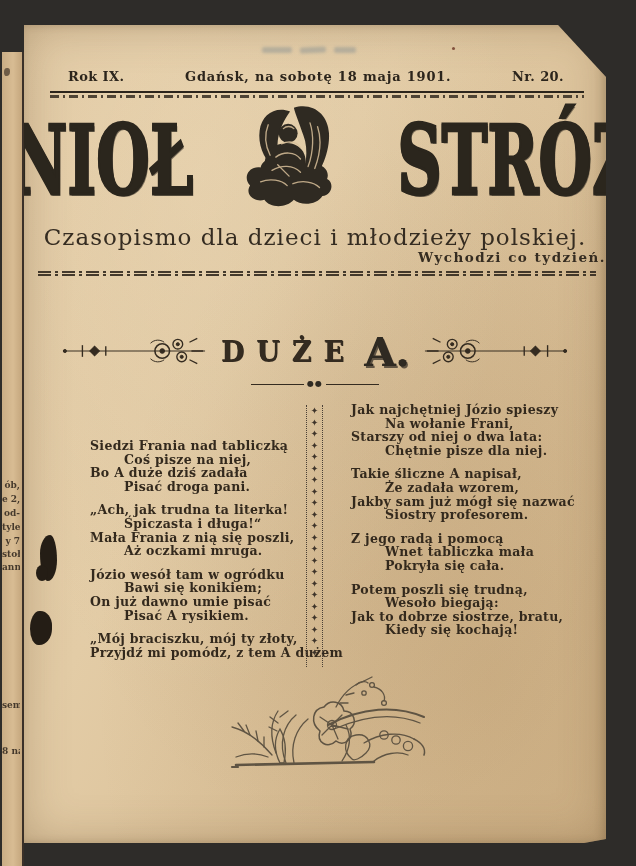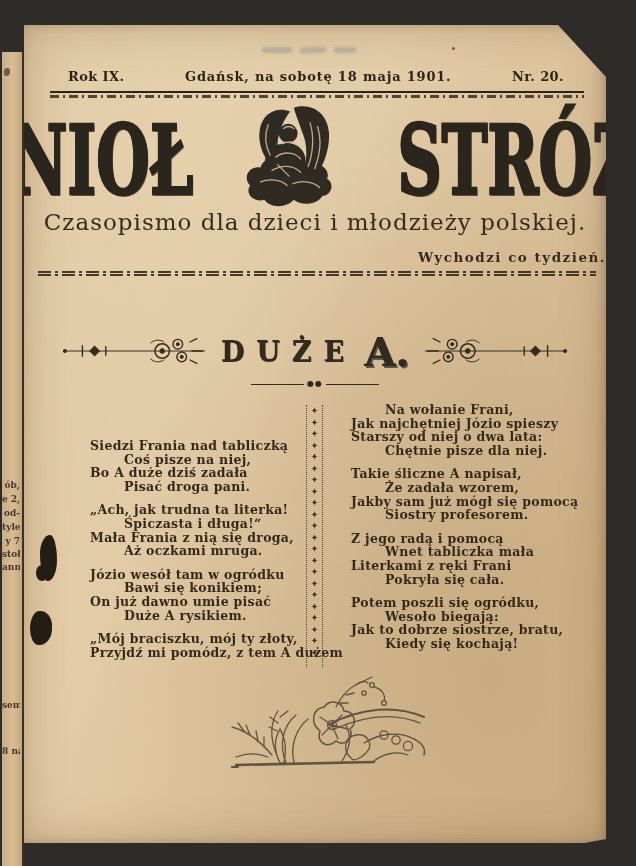--- a/index.html
+++ b/index.html
@@ -36,21 +36,21 @@
        opacity:.85;}
   
   .masthead{position:absolute;top:72px;left:0;width:100%;height:128px;
        display:flex;align-items:center;justify-content:center;gap:2px;}
   .mtitle{font-size:96px;font-weight:bold;color:#2f2a22;line-height:1;
        transform:scaleX(.64);transform-origin:center;
        -webkit-text-stroke:3px #2f2a22;
        text-shadow:2px 2px 0 rgba(47,42,34,.55),-1px 0 0 #2f2a22,1px 0 0 #2f2a22;
        filter:blur(.2px) contrast(1.05);white-space:nowrap;margin:0 -26px;}
   .angel{width:114px;height:118px;flex:0 0 auto;margin-top:-4px;z-index:2;}
-  .subtitle{position:absolute;top:184px;left:0;width:100%;text-align:center;
+  .subtitle{position:absolute;top:199px;left:0;width:100%;text-align:center;
        font-size:23px;color:#352c21;letter-spacing:1px;}
   .freq{position:absolute;top:224px;left:0;width:100%;text-align:right;
        font-size:13.5px;font-weight:bold;color:#352c21;letter-spacing:1.5px;}
   .rule-dashdot{position:absolute;top:246px;left:14px;right:10px;height:5px;
        background:
         repeating-linear-gradient(90deg,#332a1f 0 13px,transparent 13px 17px,#332a1f 17px 20px,transparent 20px 24px);
        -webkit-mask-image:linear-gradient(180deg,#000 0 2px,transparent 2px 3px,#000 3px 5px);
                mask-image:linear-gradient(180deg,#000 0 2px,transparent 2px 3px,#000 3px 5px);
        opacity:.9;}
   
@@ -211,28 +211,28 @@
       <div class="col left">
           <p class="stanza">
             <span class="pline">Siedzi Frania nad tabliczką</span>
             <span class="pline indent">Coś pisze na niej,</span>
             <span class="pline">Bo A duże dziś zadała</span>
             <span class="pline indent">Pisać droga pani.</span>
           </p>
           <p class="stanza">
             <span class="pline">„Ach, jak trudna ta literka!</span>
             <span class="pline indent">Śpiczasta i długa!“</span>
-            <span class="pline">Mała Frania z nią się droga,</span>
+            <span class="pline">Mała Frania z nią się poszli,</span>
             <span class="pline indent">Aż oczkami mruga.</span>
           </p>
           <p class="stanza">
             <span class="pline">Józio wesół tam w ogródku</span>
             <span class="pline indent">Bawi się konikiem;</span>
             <span class="pline">On już dawno umie pisać</span>
-            <span class="pline indent">Duże A rysikiem.</span>
+            <span class="pline indent">Pisać A rysikiem.</span>
           </p>
           <p class="stanza">
             <span class="pline">„Mój braciszku, mój ty złoty,</span>
             <span class="pline">Przyjdź mi pomódz, z tem A dużem</span>
           </p>
         </div>
       <div class="vdiv" id="vdiv" style="white-space: pre-line;">✦
 ✦
 ✦
 ✦
@@ -250,39 +250,38 @@
 ✦
 ✦
 ✦
 ✦
 ✦
 ✦
 ✦
 </div>
       <div class="col right">
           <p class="stanza">
+            <span class="pline">Jak najchętniej Józio spieszy</span>
             <span class="pline indent">Na wołanie Frani,</span>
-            <span class="pline">Jak najchętniej Józio spieszy</span>
             <span class="pline">Starszy od niej o dwa lata:</span>
             <span class="pline indent">Chętnie pisze dla niej.</span>
           </p>
           <p class="stanza">
             <span class="pline">Takie śliczne A napisał,</span>
             <span class="pline indent">Że zadała wzorem,</span>
-            <span class="pline">Jakby sam już mógł się pomocą</span>
+            <span class="pline">Jakby sam już mógł się nazwać</span>
             <span class="pline indent">Siostry profesorem.</span>
           </p>
           <p class="stanza">
             <span class="pline">Z jego radą i pomocą</span>
             <span class="pline indent">Wnet tabliczka mała</span>
-            <span class="pline">Literkami z ręki Frani</span>
             <span class="pline indent">Pokryła się cała.</span>
           </p>
           <p class="stanza">
-            <span class="pline">Potem poszli się ogródku,</span>
+            <span class="pline">Potem poszli się trudną,</span>
             <span class="pline indent">Wesoło biegają:</span>
             <span class="pline">Jak to dobrze siostrze, bratu,</span>
             <span class="pline indent">Kiedy się kochają!</span>
           </p>
         </div>
     </div>
 
     <svg class="floral" viewBox="0 0 218 118" aria-hidden="true">
       <g fill="none" stroke="#5f5443" stroke-width="1.3" stroke-linecap="round">
         <line x1="12" y1="92" x2="150" y2="89" stroke-width="2.6"></line>

